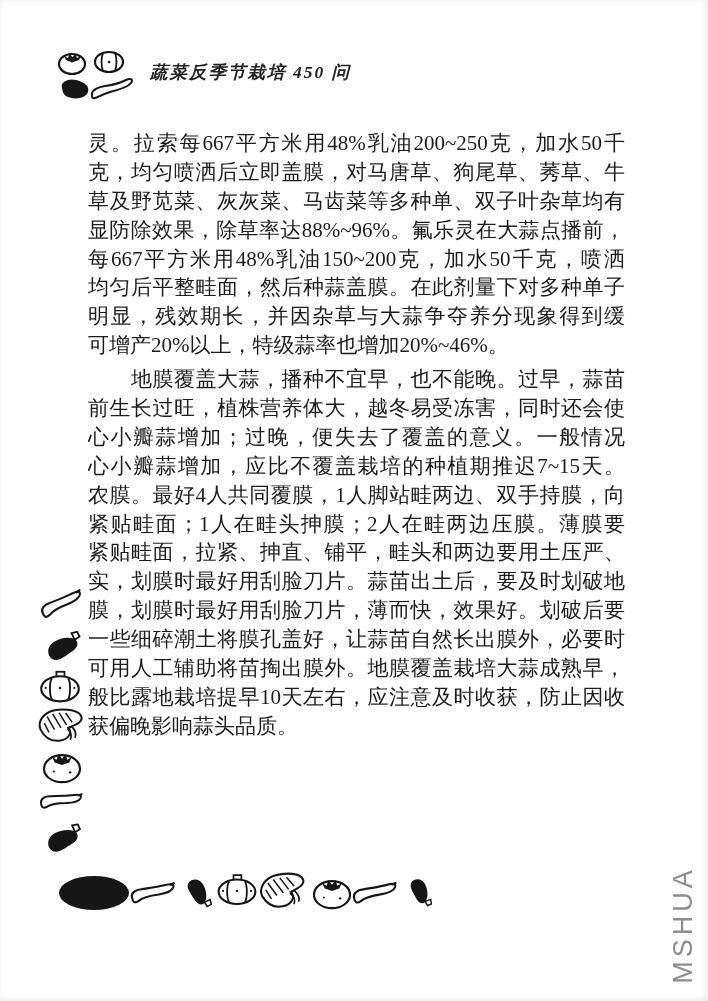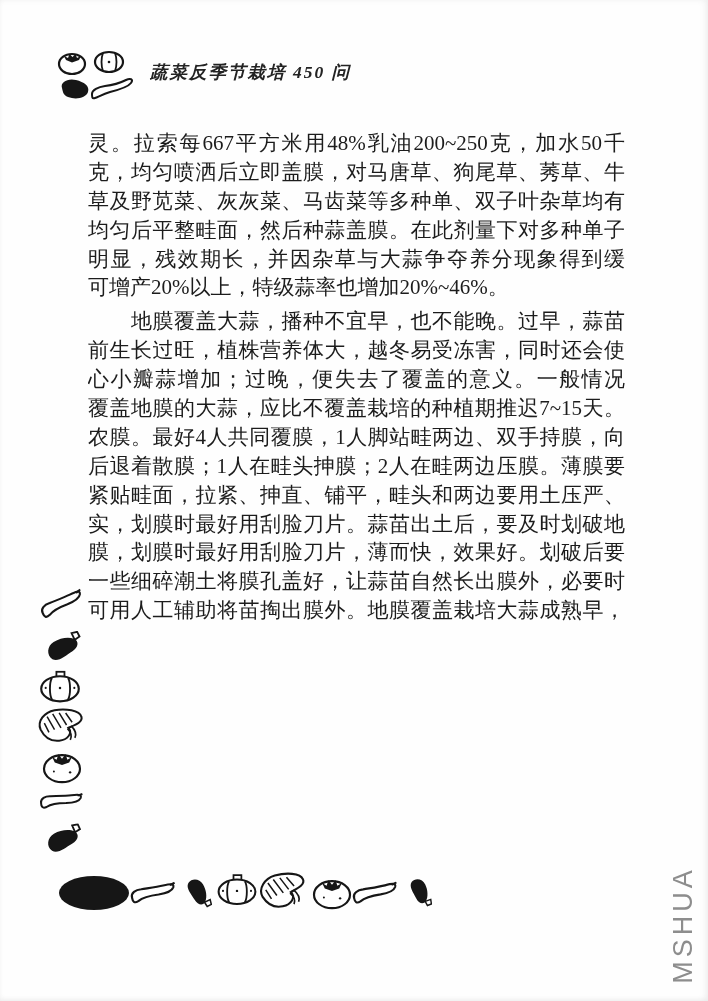--- a/index.html
+++ b/index.html
@@ -61,36 +61,40 @@
     </svg>
   </span>
 
   <span class="hdr-title">蔬菜反季节栽培 450 问</span>
 
   <main class="textblock" id="textblock">
       <div>
         <div class="tline">灵。拉索每667平方米用48%乳油200~250克，加水50千</div>
         <div class="tline">克，均匀喷洒后立即盖膜，对马唐草、狗尾草、莠草、牛筋</div>
         <div class="tline">草及野苋菜、灰灰菜、马齿菜等多种单、双子叶杂草均有明</div>
+        <div class="tline">显防除效果，除草率达88%~96%。氟乐灵在大蒜点播前，</div>
+        <div class="tline">每667平方米用48%乳油150~200克，加水50千克，喷洒</div>
         <div class="tline">均匀后平整畦面，然后种蒜盖膜。在此剂量下对多种单子叶</div>
         <div class="tline">明显，残效期长，并因杂草与大蒜争夺养分现象得到缓解，</div>
         <div class="tline noexpand">可增产20%以上，特级蒜率也增加20%~46%。</div>
       </div>
       <div class="para2">
         <div class="tline indent">地膜覆盖大蒜，播种不宜早，也不能晚。过早，蒜苗冬</div>
         <div class="tline">前生长过旺，植株营养体大，越冬易受冻害，同时还会使中</div>
         <div class="tline">心小瓣蒜增加；过晚，便失去了覆盖的意义。一般情况下，</div>
-        <div class="tline">覆盖地膜的大蒜，应比不覆盖栽培的种植期推迟7~15天。</div>
+        <div class="tline">心小瓣蒜增加，应比不覆盖栽培的种植期推迟7~15天。</div>
         <div class="tline">农膜。最好4人共同覆膜，1人脚站畦两边、双手持膜，向</div>
-        <div class="tline">后退着散膜；1人在畦头抻膜；2人在畦两边压膜。薄膜要</div>
+        <div class="tline">紧贴畦面；1人在畦头抻膜；2人在畦两边压膜。薄膜要</div>
         <div class="tline">紧贴畦面，拉紧、抻直、铺平，畦头和两边要用土压严、压</div>
         <div class="tline">实，划膜时最好用刮脸刀片。蒜苗出土后，要及时划破地</div>
         <div class="tline">膜，划膜时最好用刮脸刀片，薄而快，效果好。划破后要抓</div>
         <div class="tline">一些细碎潮土将膜孔盖好，让蒜苗自然长出膜外，必要时亦</div>
         <div class="tline">可用人工辅助将苗掏出膜外。地膜覆盖栽培大蒜成熟早，一</div>
+        <div class="tline">般比露地栽培提早10天左右，应注意及时收获，防止因收</div>
+        <div class="tline noexpand">获偏晚影响蒜头品质。</div>
       </div>
     </main>
 
   <aside id="left-icons">
       <span class="deco" style="left: 40px; top: 588px; width: 44px; height: 34px; transform: rotate(-8deg);">
         <svg viewBox="0 0 48 30">
           <path d="M2 21 C0 16 5 12 11 11 C19 9 28 7 34 5 C40 3 46 1 45 6 C44 10 38 13 30 15 C21 17 13 20 9 24 C5 27 3 25 2 21 Z" fill="#fff" stroke="#161616" stroke-width="2.3" stroke-linejoin="round"></path>
           <path d="M41 4 L46 1" stroke="#161616" stroke-width="2.2"></path>
         </svg>
       </span>

